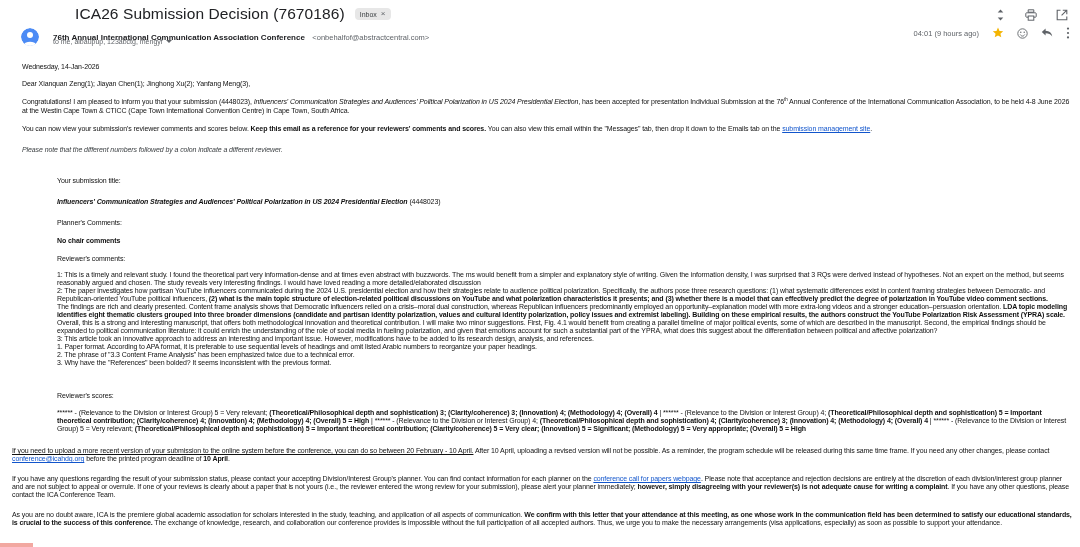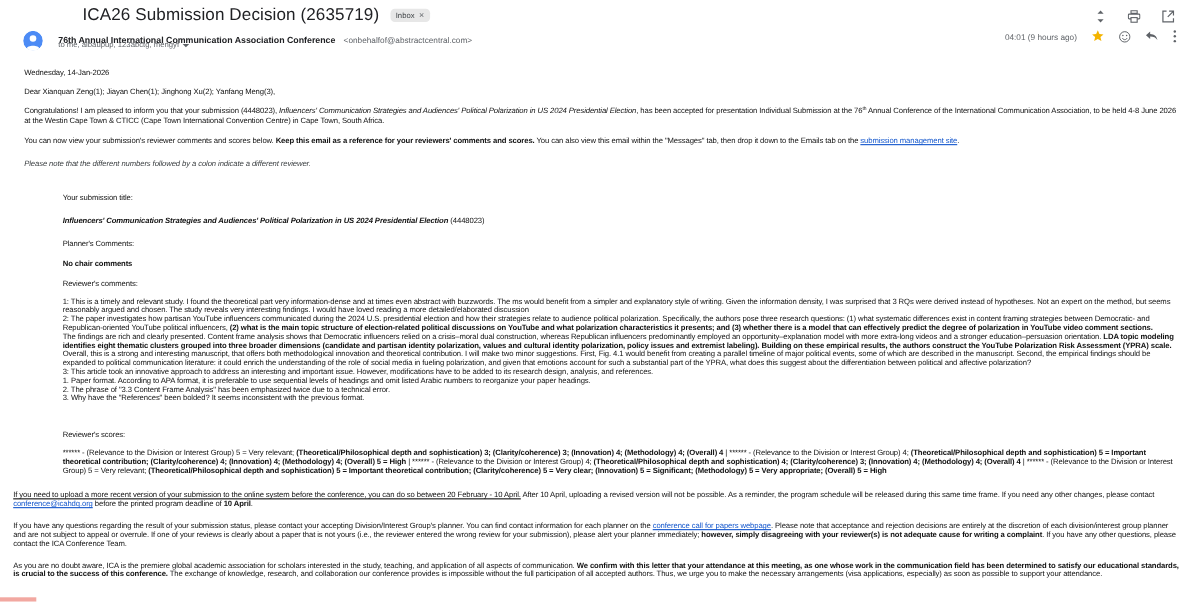--- a/index.html
+++ b/index.html
@@ -52,21 +52,21 @@
   .bottom{margin-left:-10px;margin-top:10px;}
   .bottom .para{line-height:8px;margin-bottom:12px;}
   .strip{position:absolute;left:0;bottom:0;width:33px;height:4px;background:#f2a8a1;}
 </style>
 </head>
 <body>
 
 <div class="page" data-name="email-view">
 
   <div class="subject-row" data-name="subject-row">
-    <h1 class="subject" data-name="email-subject">ICA26 Submission Decision (2635719)</h1>
+    <h1 class="subject" data-name="email-subject">ICA26 Submission Decision (7670186)</h1>
     <span class="chip" data-name="inbox-label-chip">
       <span data-name="inbox-label-text">Inbox</span>
       <span class="chip-x" data-name="label-remove-icon">×</span>
     </span>
   </div>
 
   <div class="hdr-icons" data-name="message-toolbar">
     <span class="icon" data-name="expand-all-icon">
       <svg width="11" height="12" viewBox="0 0 11 12">
           <path d="M5.5 0.5 L8.3 3.6 H2.7 Z M5.5 11.5 L2.7 8.4 H8.3 Z" fill="#5f6368"></path>

